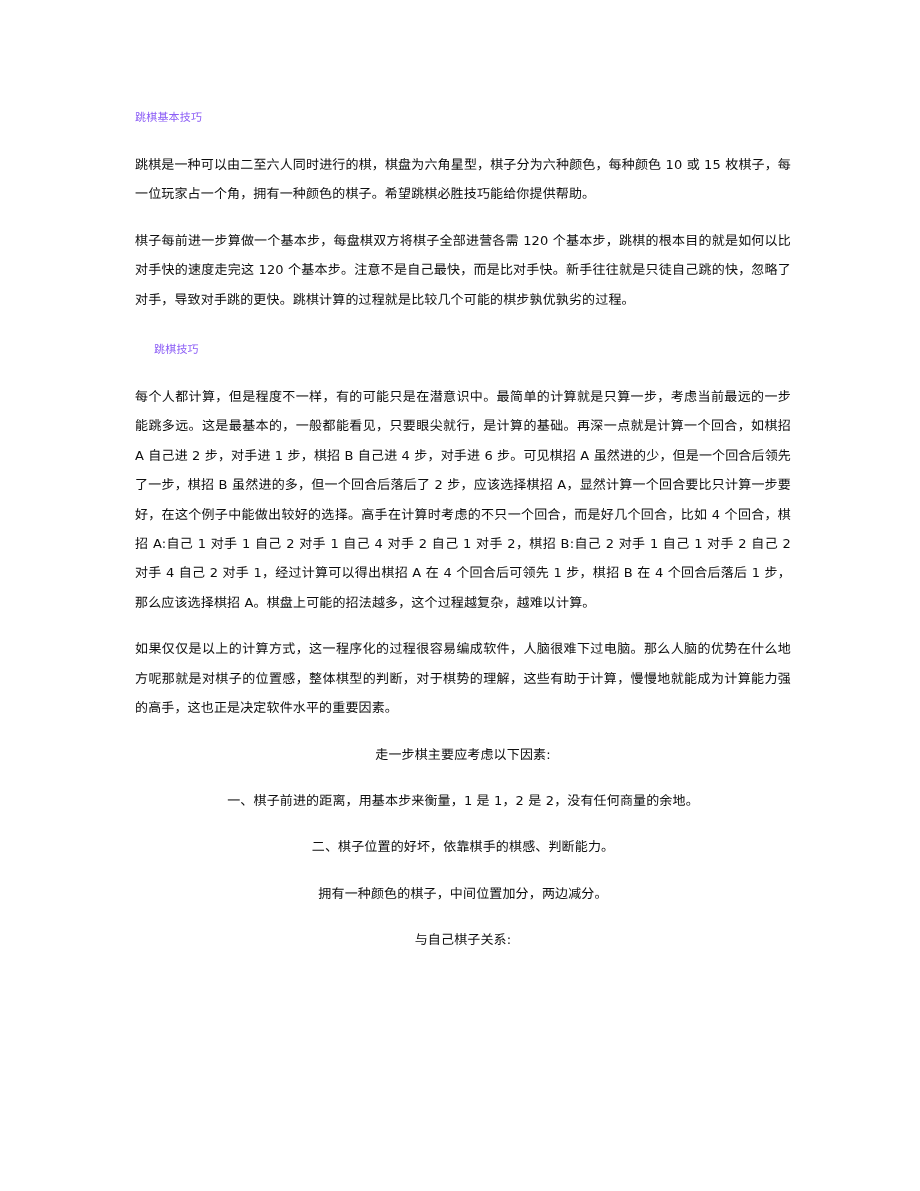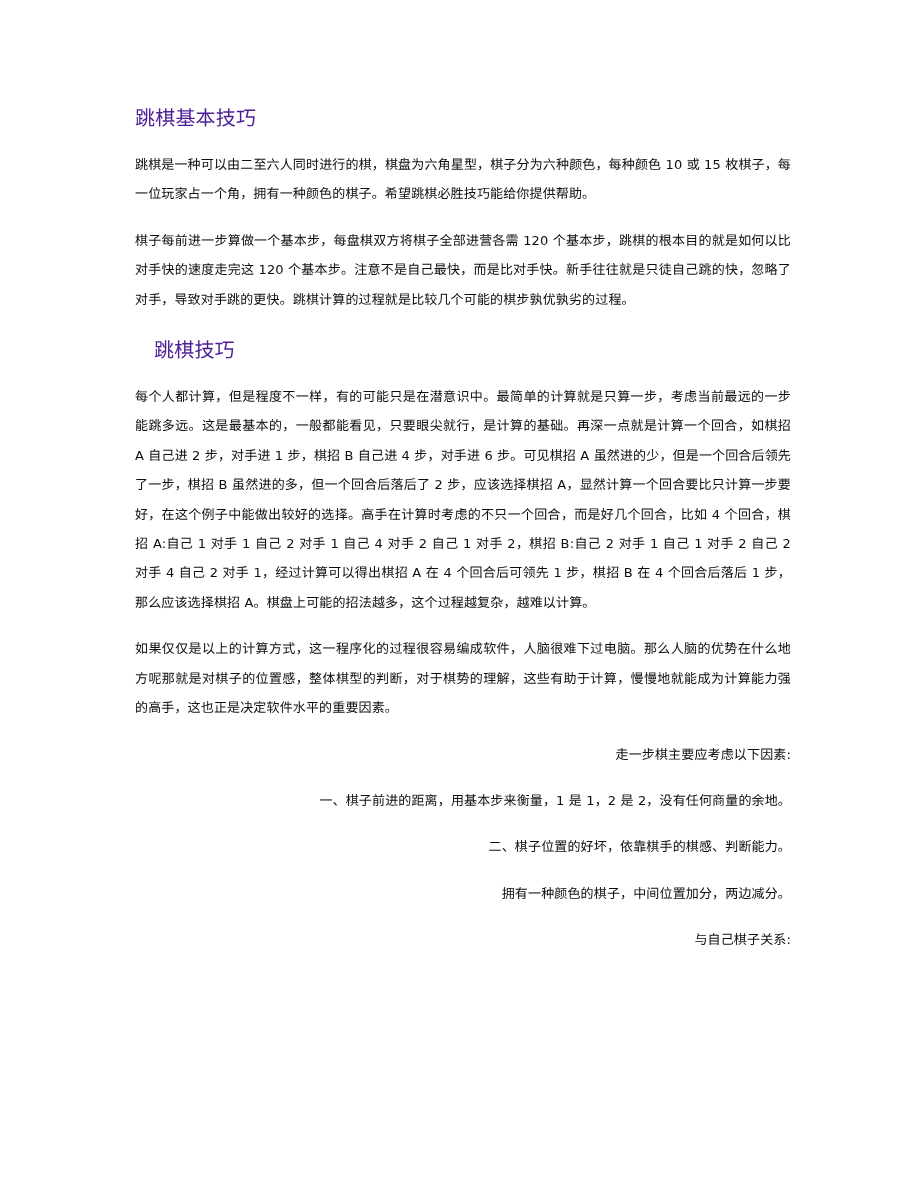--- a/index.html
+++ b/index.html
@@ -21,40 +21,40 @@
     width: 920px;
     height: 1191px;
     background: #ffffff;
     box-sizing: border-box;
     padding: 104px 130px 0 135px;
   }
   .doc-body {
     width: 656px;
   }
   .heading {
-    font-size: 20px;
+    font-size: 11px;
     line-height: 28px;
     font-weight: 400;
-    color: #4c1d95;
+    color: #8b5cf6;
     margin: 0 0 18px 0;
     letter-spacing: 0.2px;
   }
   .para {
     font-size: 13px;
     line-height: 29.4px;
     font-weight: 400;
     color: #0d0d0d;
     margin: 0 0 17px 0;
     text-align: justify;
     text-justify: inter-character;
     letter-spacing: 0.15px;
     word-break: break-all;
   }
   .para.short {
-    text-align: right;
+    text-align: center;
   }
   .heading.spaced-top {
     margin-top: 22px;
     margin-left: 19px;
   }
 </style>
 </head>
 <body>
 
 <div class="page">

